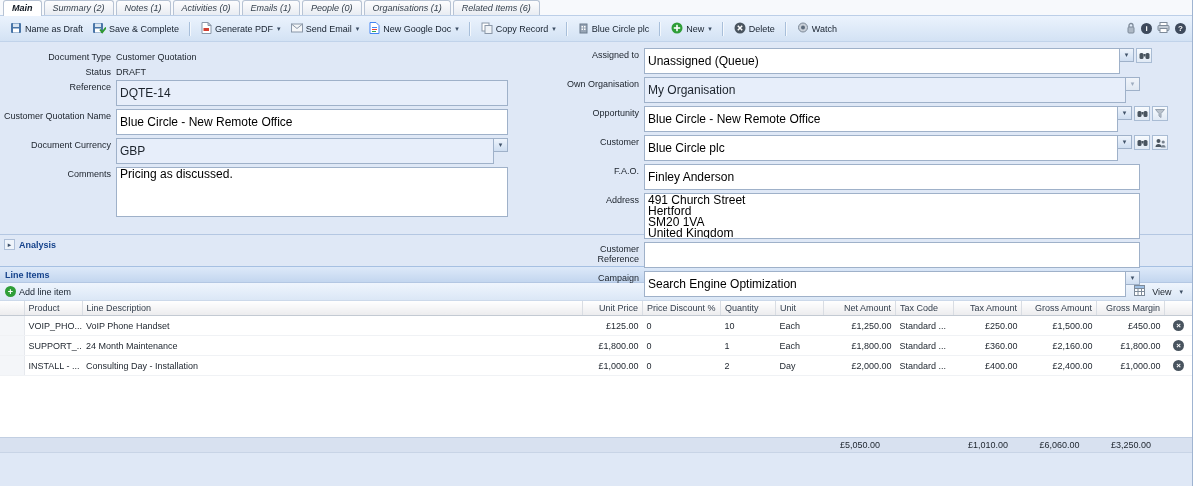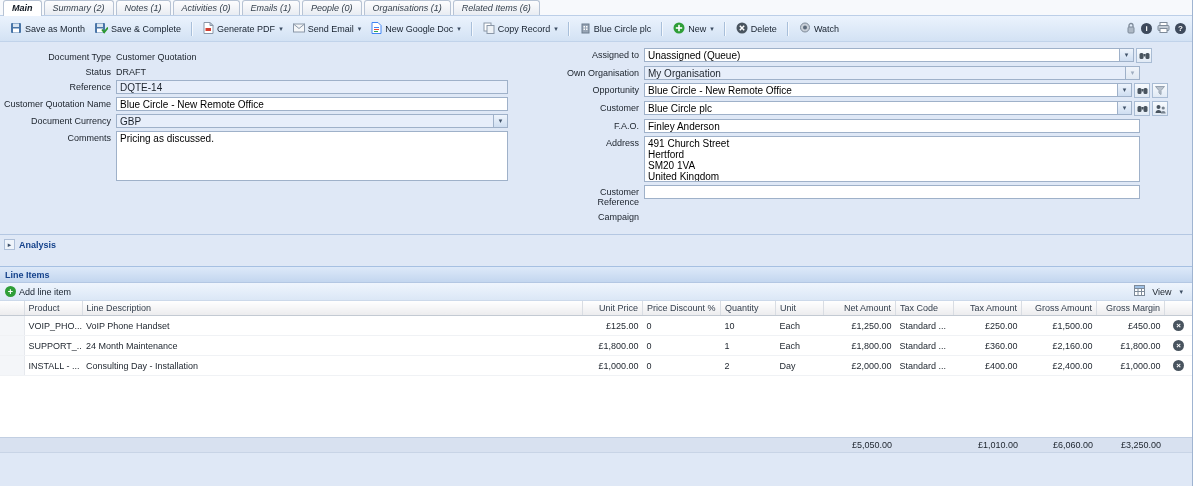--- a/index.html
+++ b/index.html
@@ -30,22 +30,22 @@
   .fcol-left{position:absolute; left:2px; top:8px; width:506px;}
   .fcol-right{position:absabsolute; left:556px; top:6px; width:612px;}
   .fcol-right{position:absolute;}
   .frow{display:flex; align-items:flex-start; margin-bottom:3px;}
   .flabel{flex:none; text-align:right; padding:2px 5px 0 0; color:#1b222b;}
   .fcol-left .flabel{width:114px;}
   .fcol-right .flabel{width:88px;}
   .fwrap{flex:1; display:flex; align-items:flex-start; min-width:0;}
   .fstatic{padding-top:2px;}
   input.fld, textarea.fld{
-    font-family:"Liberation Sans", sans-serif; font-size:10px; color:#000;
-    border:1px solid #9fb1c9; background:#fff; height:14px; padding:0 3px; line-height:12px; width:100%;
+    font-family:"Liberation Sans", sans-serif; font-size:12px; color:#000;
+    border:1px solid #9fb1c9; background:#fff; height:14px; padding:12px 3px; line-height:12px; width:100%;
   }
   textarea.fld{resize:none; line-height:11px; padding-top:1px;}
   input.ro{background:#e7eefa; color:#1c232c;}
   .combo{display:flex; flex:1; min-width:0;}
   .trigger{flex:none; width:14px; height:14px; border:1px solid #9fb1c9; border-left:none;
     background:linear-gradient(#eef4fc,#cfdef1); display:flex; align-items:center; justify-content:center;
     font-size:7px; color:#41536a; cursor:pointer;}
   .trigger.disabled{color:#9fadc0; background:linear-gradient(#f0f4fa,#e1e9f3);}
   .ibtn{flex:none; width:16px; height:15px; margin-left:2px; border:1px solid #a9bcd4;
     background:linear-gradient(#f8fbfe,#e1eaf5); display:flex; align-items:center; justify-content:center; cursor:pointer;}
@@ -74,21 +74,21 @@
     padding:2px 4px; height:14px; white-space:nowrap; overflow:hidden; cursor:pointer;}
   table.grid td{padding:2px 4px; height:20px; border-bottom:1px solid #f0f2f5; color:#1c232c;
     white-space:nowrap; overflow:hidden;}
   table.grid .num, table.grid th.num{text-align:right;}
   td.handle{background:#f4f6f9; border-right:1px solid #e6e9ee;}
   .row-del{width:11px; height:11px; border-radius:50%; background:#49545f; color:#fff; font-size:8px;
     font-weight:bold; line-height:10px; display:flex; align-items:center; justify-content:center; cursor:pointer; margin:0 auto;}
   .grid-filler{height:61px; background:#fff;}
   table.totals{width:1193px; table-layout:fixed; border-collapse:collapse; font-size:9px;
     background:#d8e1f0; border-top:1px solid #c2cfe2; border-bottom:1px solid #c8d4e6;}
-  table.totals td{padding:2px 4px; height:12px; color:#1c232c; text-align:right; white-space:nowrap;}
+  table.totals td{padding:2px 4px; height:12px; color:#1c232c; text-align:center; white-space:nowrap;}
   .bottom-fill{background:#dfe8f6; height:40px;}
 </style>
 </head>
 <body>
 
 <div class="window">
 
   <div class="tabbar">
     <div class="tab active">Main</div>
     <div class="tab">Summary (2)</div>
@@ -100,21 +100,21 @@
     <div class="tab">Related Items (6)</div>
   </div>
 
   <div class="toolbar">
     <div class="tbtn">
       <span><svg width="12" height="12">
             <rect x="1" y="1" width="10" height="10" rx="1" fill="#4a76a8"></rect>
             <rect x="3" y="1.5" width="6" height="3.5" fill="#d9e5f1"></rect>
             <rect x="3" y="6.5" width="6" height="4" fill="#fff"></rect>
           </svg></span>
-      <span>Save as Month</span>
+      <span>Name as Draft</span>
     </div>
     <div class="tbtn">
       <span><svg width="13" height="12">
             <rect x="0" y="1" width="10" height="10" rx="1" fill="#4a76a8"></rect>
             <rect x="2" y="1.5" width="6" height="3.5" fill="#d9e5f1"></rect>
             <rect x="2" y="6.5" width="6" height="4" fill="#fff"></rect>
             <path d="M7 7.5l2.2 2.8L13 5.5" stroke="#2d9a2d" stroke-width="1.8" fill="none"></path>
           </svg></span>
       <span>Save &amp; Complete</span>
     </div>
@@ -343,20 +343,27 @@
       </div>
       <div class="frow">
         <div class="flabel">Customer Reference</div>
         <div class="fwrap">
           <input class="fld" value="" style="">
           <span class="spacer28"></span>
         </div>
       </div>
       <div class="frow">
         <div class="flabel">Campaign</div>
+        <div class="fwrap">
+          <span class="combo">
+            <input class="fld" value="Search Engine Optimization" style="">
+            <span class="trigger">▾</span>
+          </span>
+          <span class="spacer28"></span>
+        </div>
       </div>
     </div>
   </div>
 
   <div class="analysis">
     <span class="expander">▸</span>
     <span class="title">Analysis</span>
   </div>
 
   <div class="section-header">

